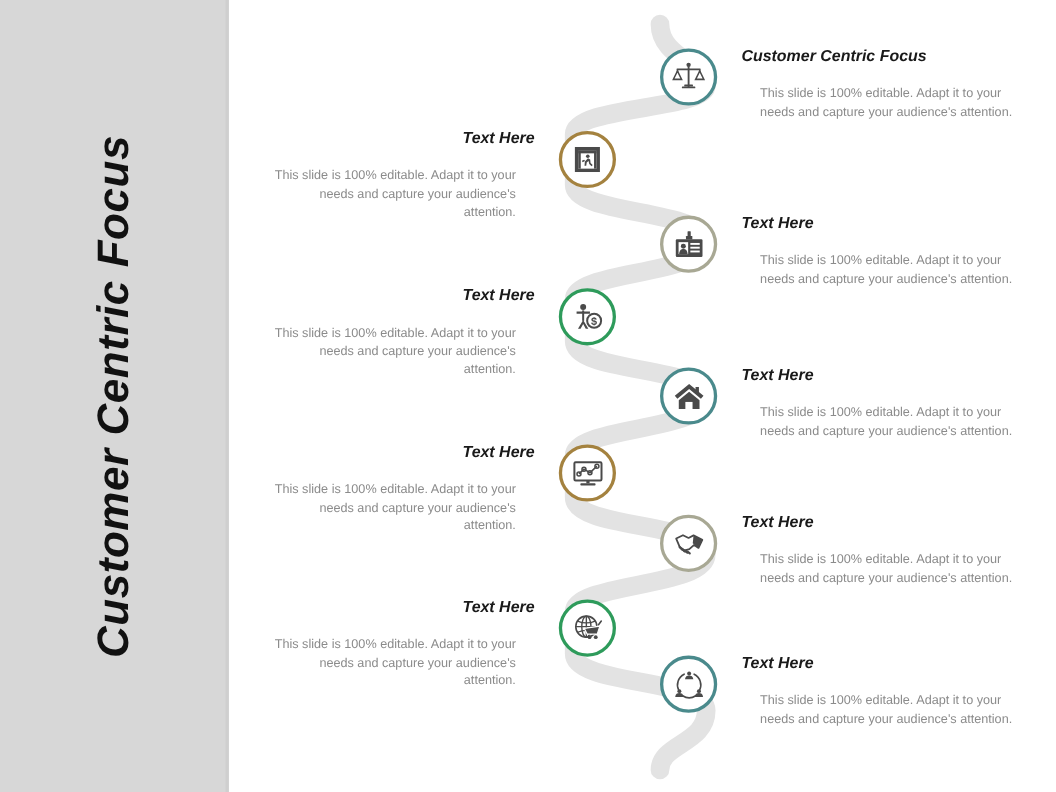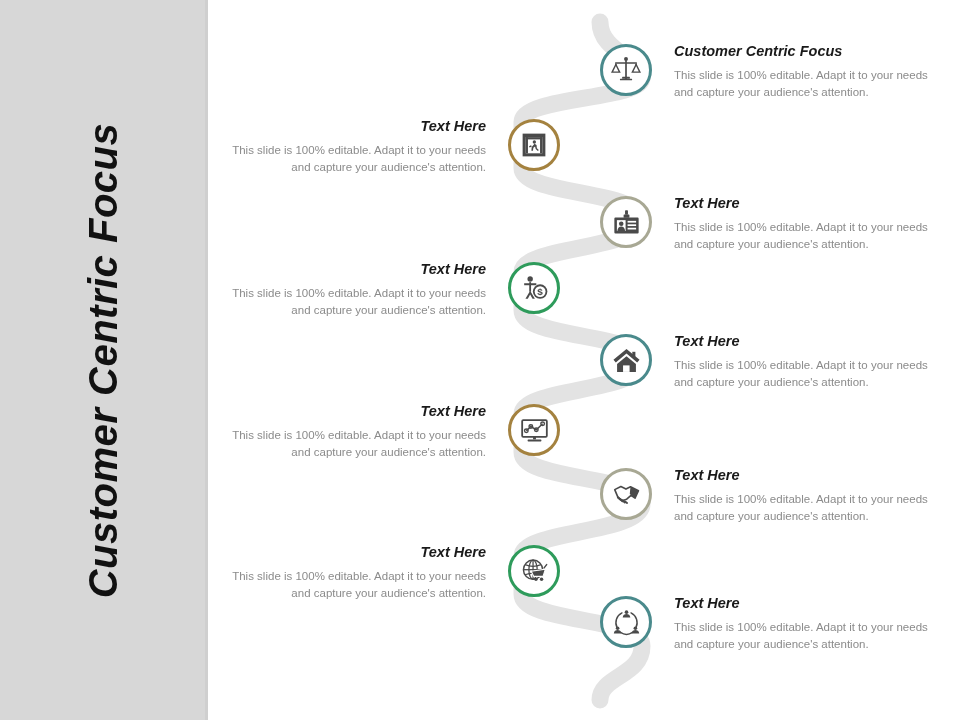--- a/index.html
+++ b/index.html
@@ -118,21 +118,21 @@
     font-style: italic;
     color: #1a1a1a;
     margin: 0 0 7px 0;
     line-height: 1.1;
   }
   .item-body {
     font-family: "Liberation Sans", sans-serif;
     font-size: 11.5px;
     color: #8b8b8b;
     line-height: 1.45;
-    margin: 0;
+    margin: 17px;
   }
 </style>
 </head>
 <body>
 
 <div class="slide">
 
   <div class="sidebar">
     <div class="sidebar-title-wrap">
       <div class="sidebar-title">Customer Centric Focus</div>

